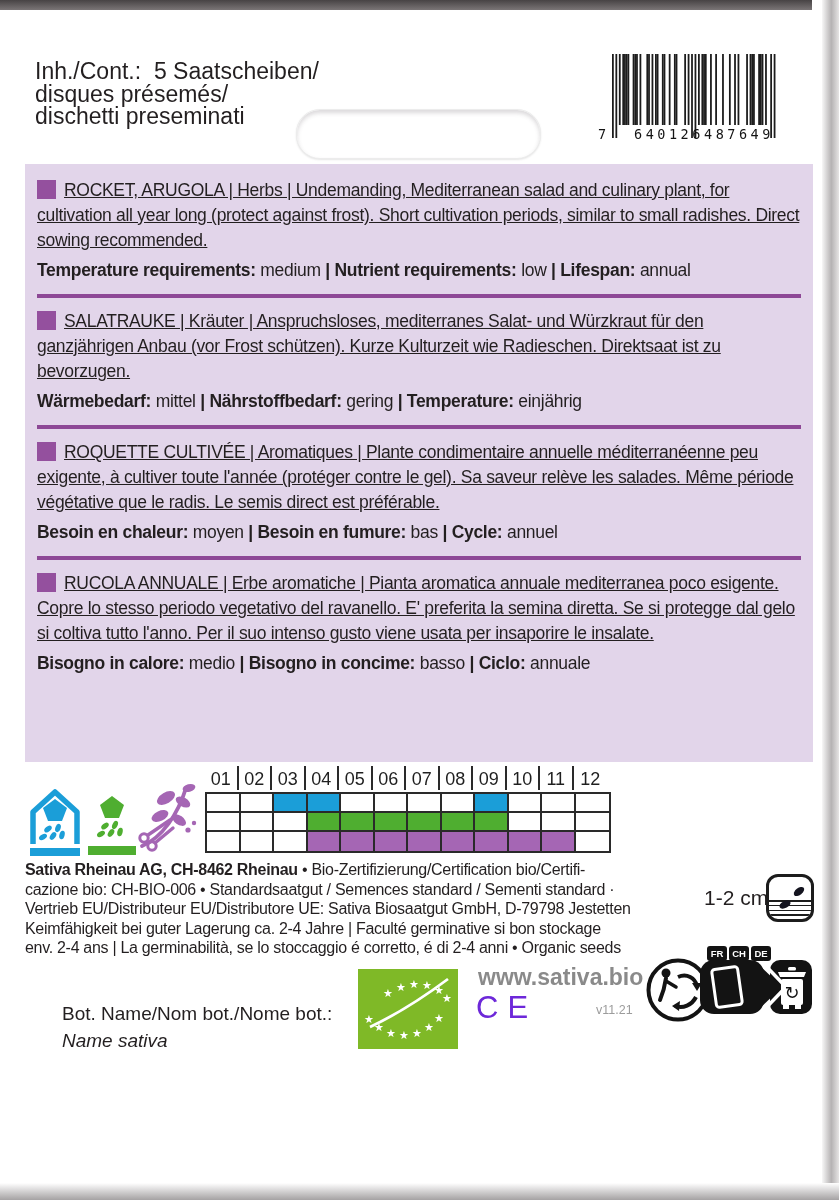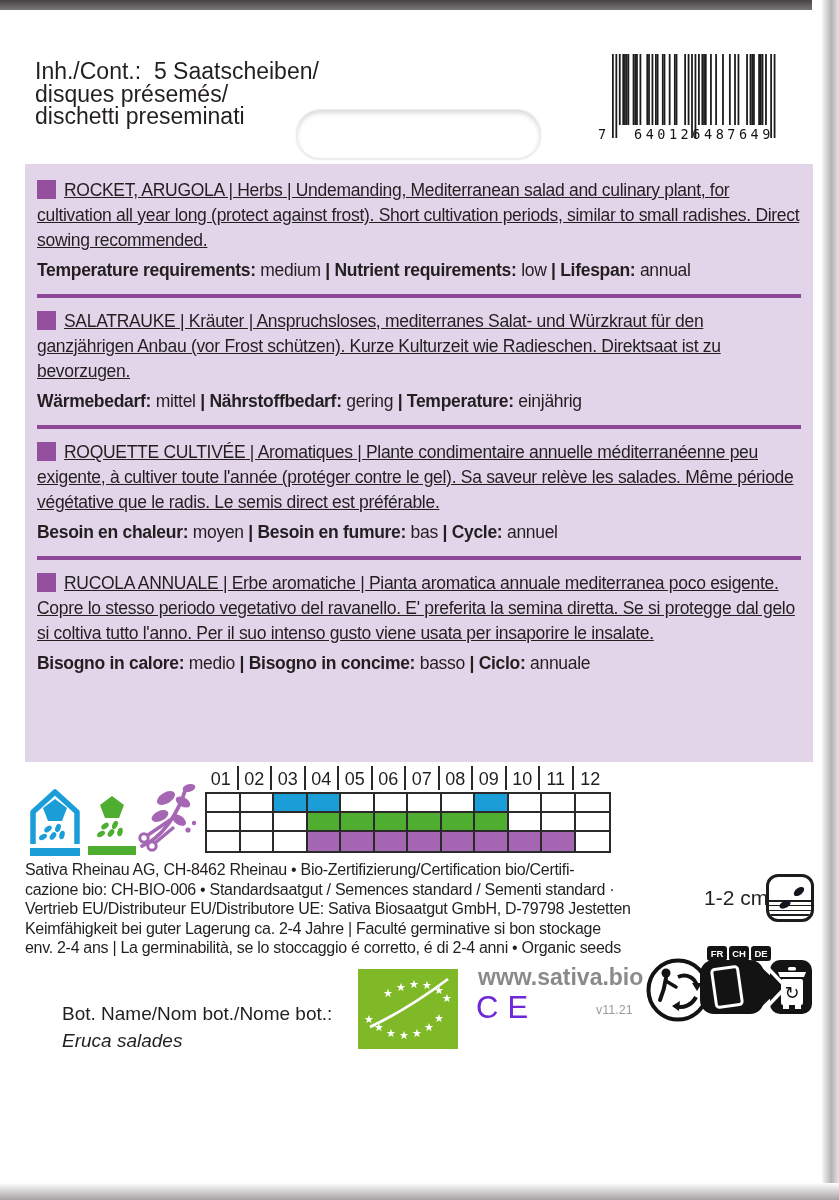--- a/index.html
+++ b/index.html
@@ -51,21 +51,21 @@
     border:2px solid #2a2a2a;background:#ffffff;}
   .cal-c{border-right:2px solid #2a2a2a;border-bottom:2px solid #2a2a2a;box-sizing:border-box;}
   .cal-c:nth-child(12n){border-right:none;}
   .cal-c.last-row{border-bottom:none;}
   .cal-icons svg{position:absolute;}
 
   
   .footer-info{position:absolute;left:25px;top:860px;font-size:16px;line-height:19.5px;
     letter-spacing:-0.3px;}
   .footer-info div{white-space:pre;}
-  .footer-info b{font-weight:normal;}
+  .footer-info b{font-weight:bold;}
   .depth-label{position:absolute;left:704px;top:886px;font-size:21px;}
   .depth-icon{position:absolute;left:766px;top:874px;width:48px;height:48px;background:#fff;
     border:3px solid #1c1c1c;border-radius:12px;box-sizing:border-box;overflow:hidden;}
   .soil{position:absolute;left:0;bottom:0;width:100%;height:19px;
     background:repeating-linear-gradient(to bottom,#1c1c1c 0 1.6px,transparent 1.6px 4.8px);}
   .seed{position:absolute;width:12px;height:7px;background:#14141f;border-radius:50%;}
   .seed1{left:24px;top:11px;transform:rotate(-38deg);}
   .seed2{left:10px;top:24px;transform:rotate(-28deg);}
 
   .eu-logo{position:absolute;left:358px;top:969px;}
@@ -334,18 +334,18 @@
       <polygon points="78,13 106,13 104,18 80,18" fill="#ffffff"></polygon>
       <rect x="81" y="20" width="22" height="26" rx="2" fill="#ffffff"></rect>
       <rect x="83" y="46" width="6" height="4" fill="#ffffff"></rect>
       <rect x="95" y="46" width="6" height="4" fill="#ffffff"></rect>
       <text x="92" y="40" font-size="18" fill="#131313" text-anchor="middle" font-family="DejaVu Sans, sans-serif">↻</text>
     </svg>
   </div>
 
   <div class="botname">
     <div>Bot. Name/Nom bot./Nome bot.:</div>
-    <div class="sci">Eruca salades</div>
+    <div class="sci">Name sativa</div>
   </div>
 
   <div class="edge-right"></div>
   <div class="edge-bottom"></div>
 </div>
 
 </body></html>

